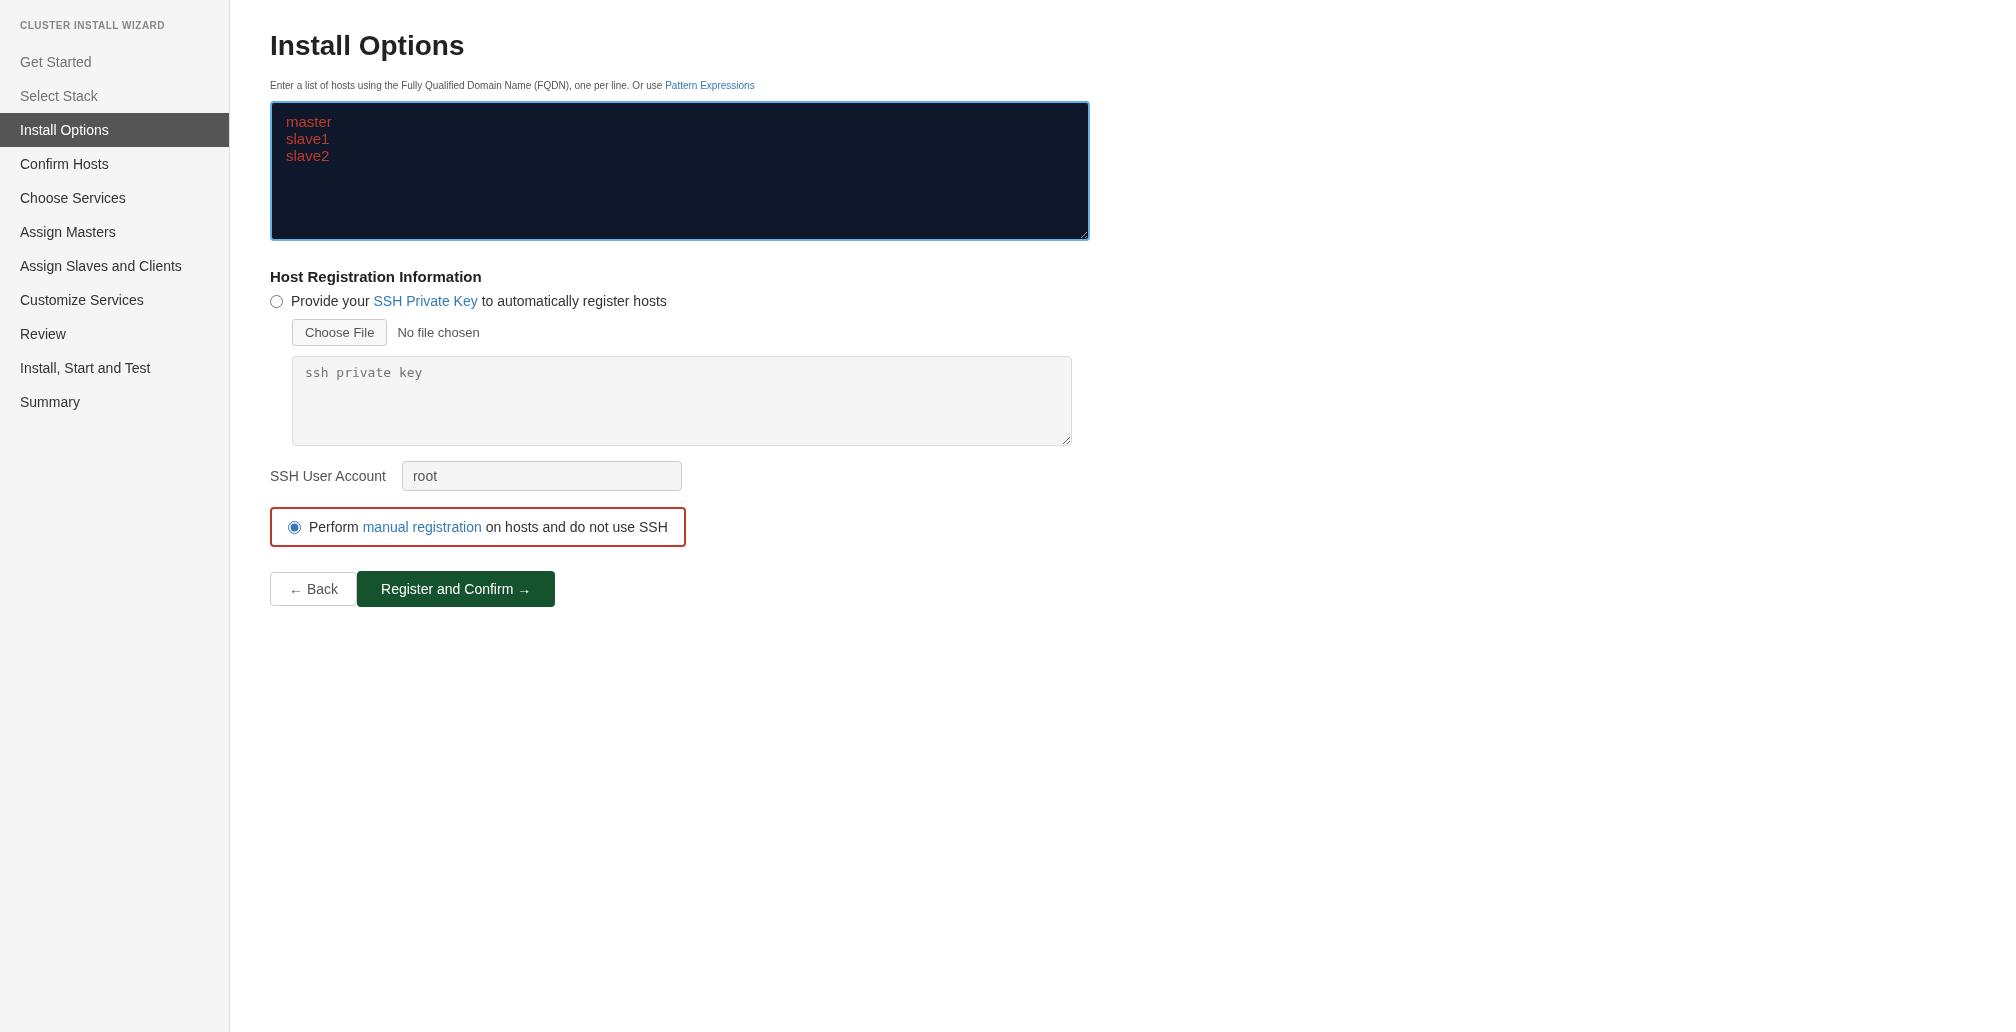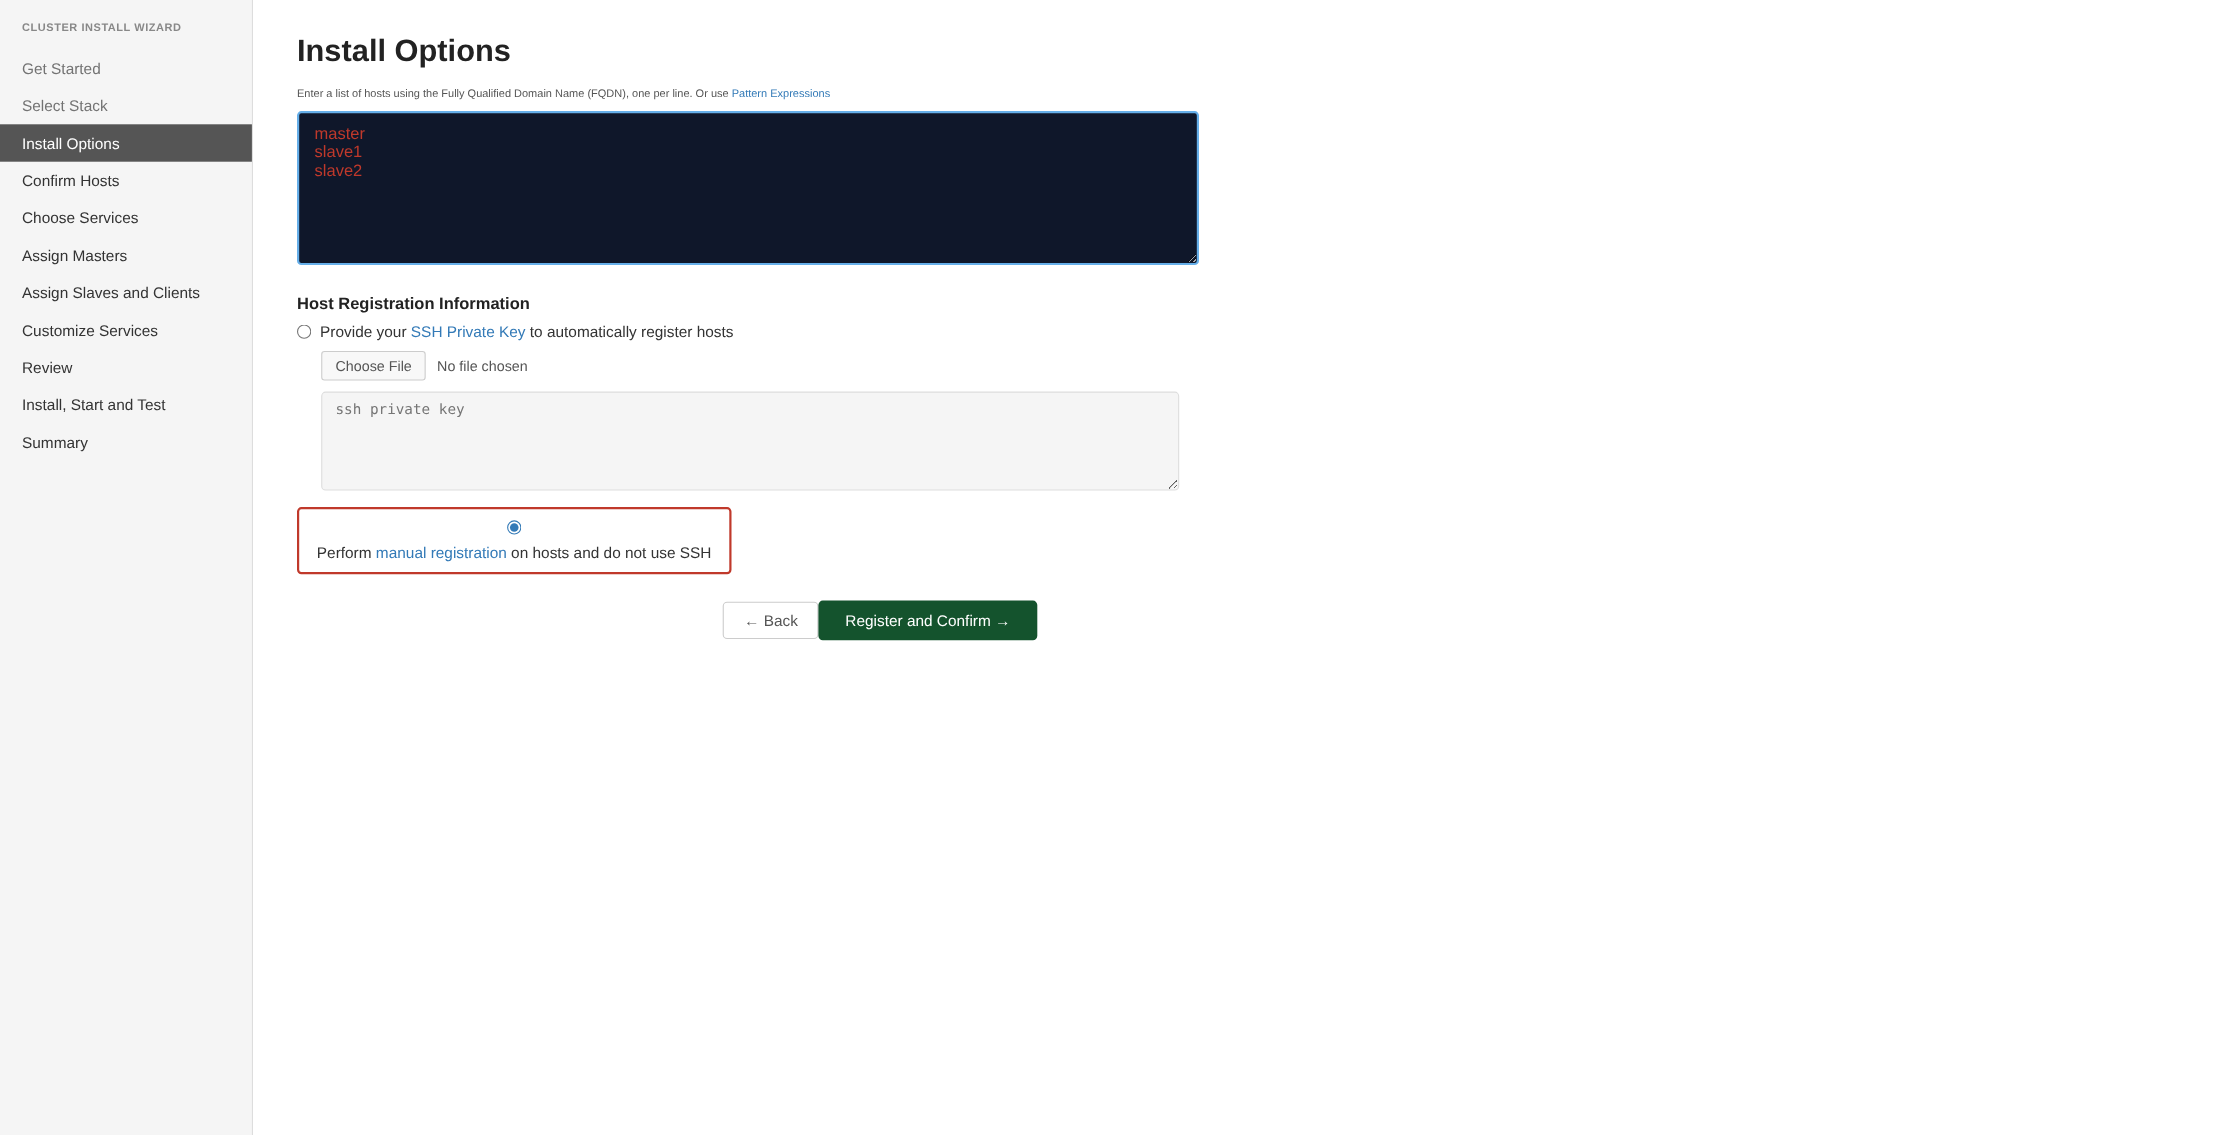--- a/index.html
+++ b/index.html
@@ -170,28 +170,27 @@
     }
     .manual-reg-row {
       display: flex;
       align-items: center;
       gap: 8px;
       border: 2px solid #c0392b;
       border-radius: 4px;
       padding: 10px 16px;
       width: fit-content;
       margin-bottom: 24px;
-      flex-direction: column;
     }
     .manual-reg-row input[type="radio"] {
       accent-color: #337ab7;
     }
     .button-row {
       display: flex;
-      justify-content: center;
+      justify-content: flex-start;
       align-items: center;
       margin-top: 10px;
       width: 1060px;
     }
     .back-btn {
       background: #fff;
       border: 1px solid #ccc;
       border-radius: 4px;
       padding: 8px 18px;
       font-size: 14px;
@@ -260,20 +259,24 @@
     
     <div class="file-row">
       <button class="choose-file-btn">Choose File</button>
       <span class="no-file-text">No file chosen</span>
     </div>
 
     
     <textarea class="ssh-key-textarea" placeholder="ssh private key" style=""></textarea>
 
     
+    <div class="ssh-user-row">
+      <span class="ssh-user-label">SSH User Account</span>
+      <input class="ssh-user-input" type="text" value="root" style="">
+    </div>
 
     
     <div class="manual-reg-row">
       <input type="radio" name="reg-method" id="manual-reg-radio" checked="" style="">
       <label for="manual-reg-radio">
         <span>Perform</span>
         <a class="link-text">manual registration</a>
         <span>on hosts and do not use SSH</span>
       </label>
     </div>

